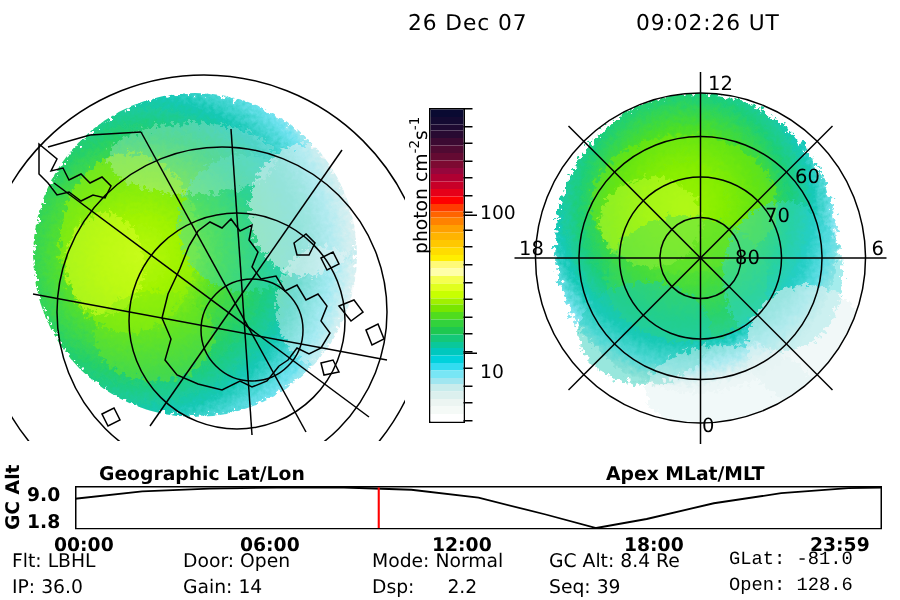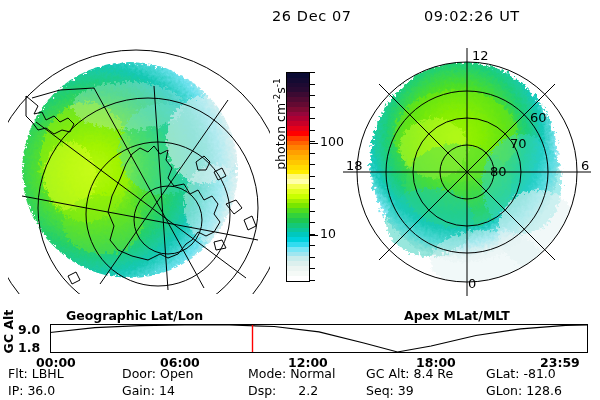--- a/index.html
+++ b/index.html
@@ -179,21 +179,21 @@
     position: absolute;
     font-size: 12.5px;
     white-space: nowrap;
   }
   .status-row1 { top: 2px; }
   .status-row2 { top: 19px; }
   .col0 { left: 8px; }
   .col1 { left: 122px; }
   .col2 { left: 248px; }
   .col3 { left: 366px; }
-  .col4 { left: 486px; }
+  .col4 { left: 486px; font-family: Liberation Mono, monospace; }
 </style>
 </head>
 <body>
 
 <div id="app">
 
   <div class="header">
     <div class="hdr-date">26 Dec 07</div>
     <div class="hdr-time">09:02:26 UT</div>
   </div>
@@ -330,21 +330,21 @@
         <div class="cb-tick" style="top: 161.778px;"></div>
         <div class="cb-tick" style="top: 173.333px;"></div>
         <div class="cb-tick" style="top: 184.889px;"></div>
         <div class="cb-tick" style="top: 196.444px;"></div>
         <div class="cb-tick" style="top: 208px;"></div>
         <div class="cb-tick major" style="top: 71px;"></div>
         <div class="cb-tick major" style="top: 163px;"></div>
       </div>
     <div id="cb-labels">
         <div class="cb-label" style="top: 76px;">100</div>
-        <div class="cb-label" style="top: 168px;">10</div>
+        <div class="cb-label" style="top: 182px;">10</div>
       </div>
   </div>
 
   <div class="panel" id="apex-panel">
     <svg width="258" height="252" viewBox="0 0 258 252">
       <defs>
         <clipPath id="apexDisk">
           <circle cx="129" cy="128" r="110"></circle>
         </clipPath>
         <radialGradient id="auroraApex" cx="46%" cy="38%" r="60%">
@@ -454,18 +454,18 @@
     <div class="status-cell status-row2 col3">
       <span>Seq:</span>
       <span>39</span>
     </div>
 
     <div class="status-cell status-row1 col4">
       <span>GLat:</span>
       <span>-81.0</span>
     </div>
     <div class="status-cell status-row2 col4">
-      <span>GLon:</span>
+      <span>Open:</span>
       <span>128.6</span>
     </div>
   </div>
 
 </div>
 
 </body></html>

